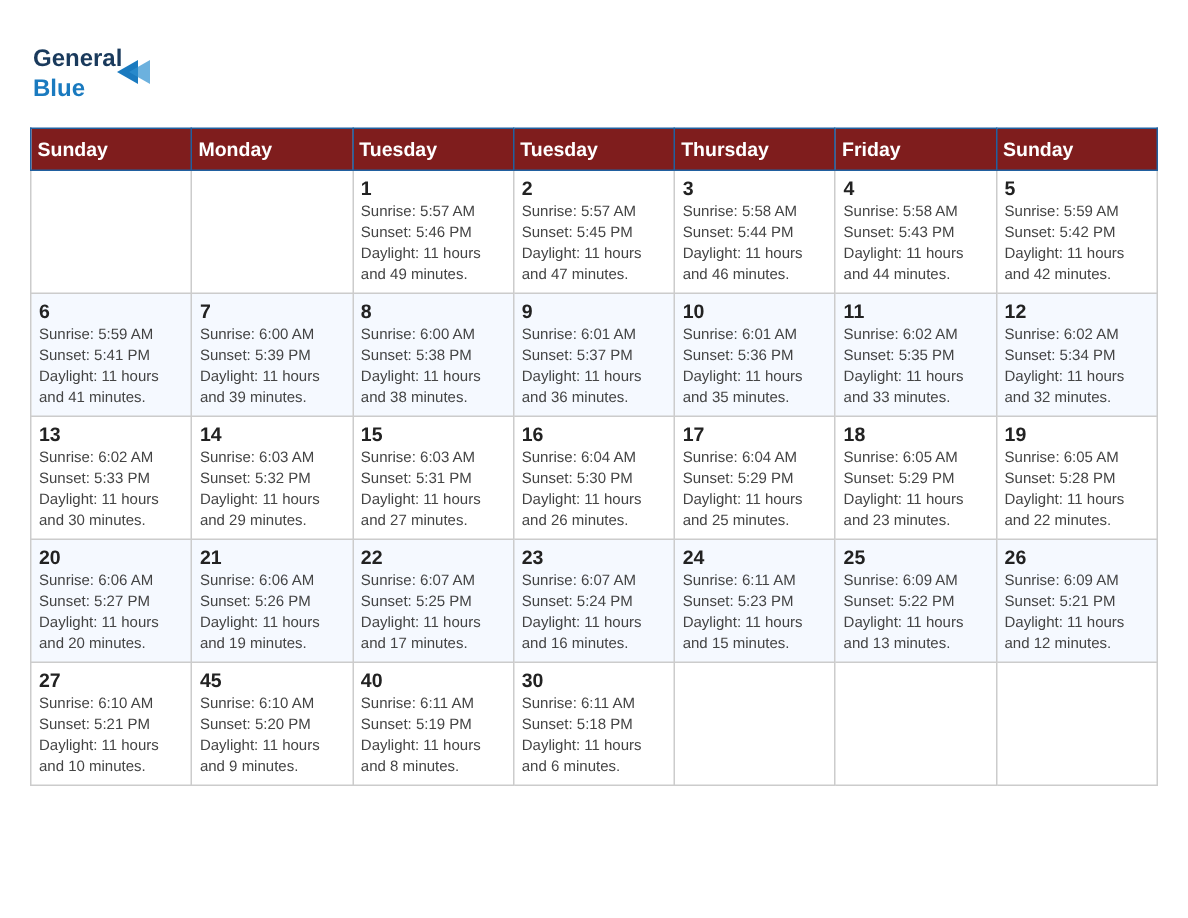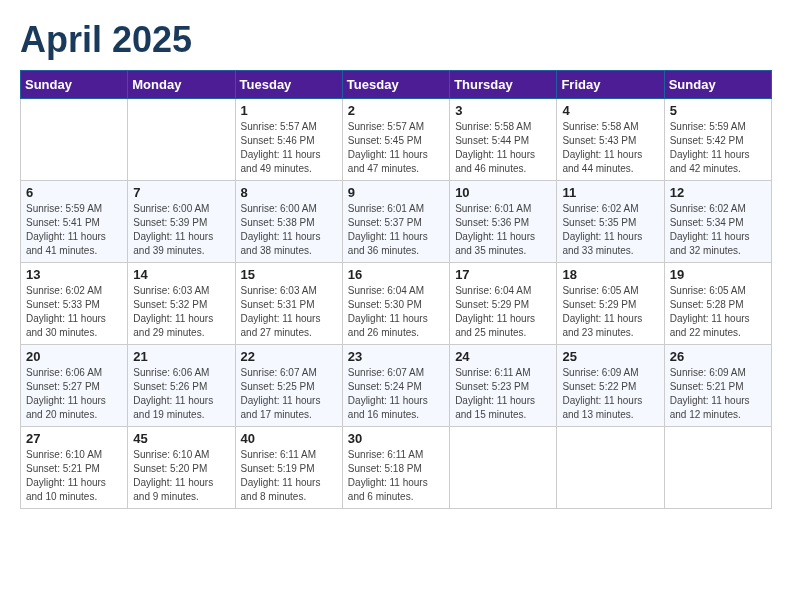--- a/index.html
+++ b/index.html
@@ -68,34 +68,44 @@
       color: #444;
       line-height: 1.4;
     }
     .calendar tr:nth-child(even) td {
       background: #f5f9ff;
     }
     .calendar tr:nth-child(odd) td {
       background: #fff;
     }
     .calendar thead tr th {
-      background: #4c1d95;
+      background: #7f1d1d;
     }
     
     .logo-container {
       display: flex;
       align-items: center;
     }
   </style>
 </head>
 <body>
 
 <div class="header">
+  <div class="logo-container">
+    <svg width="90" height="55" viewBox="0 0 90 55">
+
+      <text x="2" y="24" font-family="Arial" font-size="16" font-weight="bold" fill="#1a3a5c">General</text>
+
+      <text x="2" y="44" font-family="Arial" font-size="16" font-weight="bold" fill="#1a7abf">Blue</text>
+
+      <polygon points="58,28 72,20 72,36" fill="#1a7abf"></polygon>
+      <polygon points="66,28 80,20 80,36" fill="#2e90d0" opacity="0.7"></polygon>
+    </svg>
+  </div>
   <div class="title-block">
-    <div class="month-title">April 2025</div>
   </div>
 </div>
 
 <table class="calendar">
   <thead>
     <tr>
     <th>Sunday</th>
         <th>Monday</th>
         <th>Tuesday</th>
         <th>Tuesday</th>

